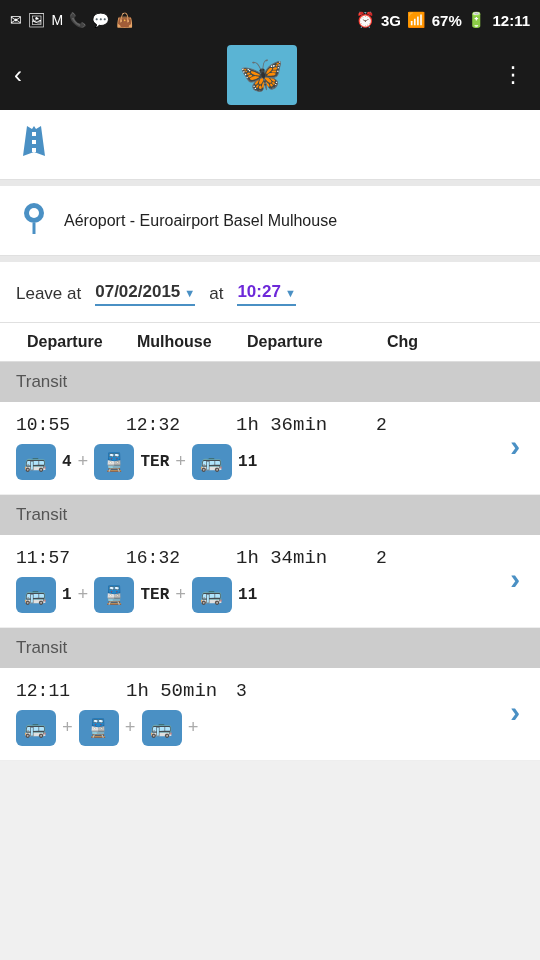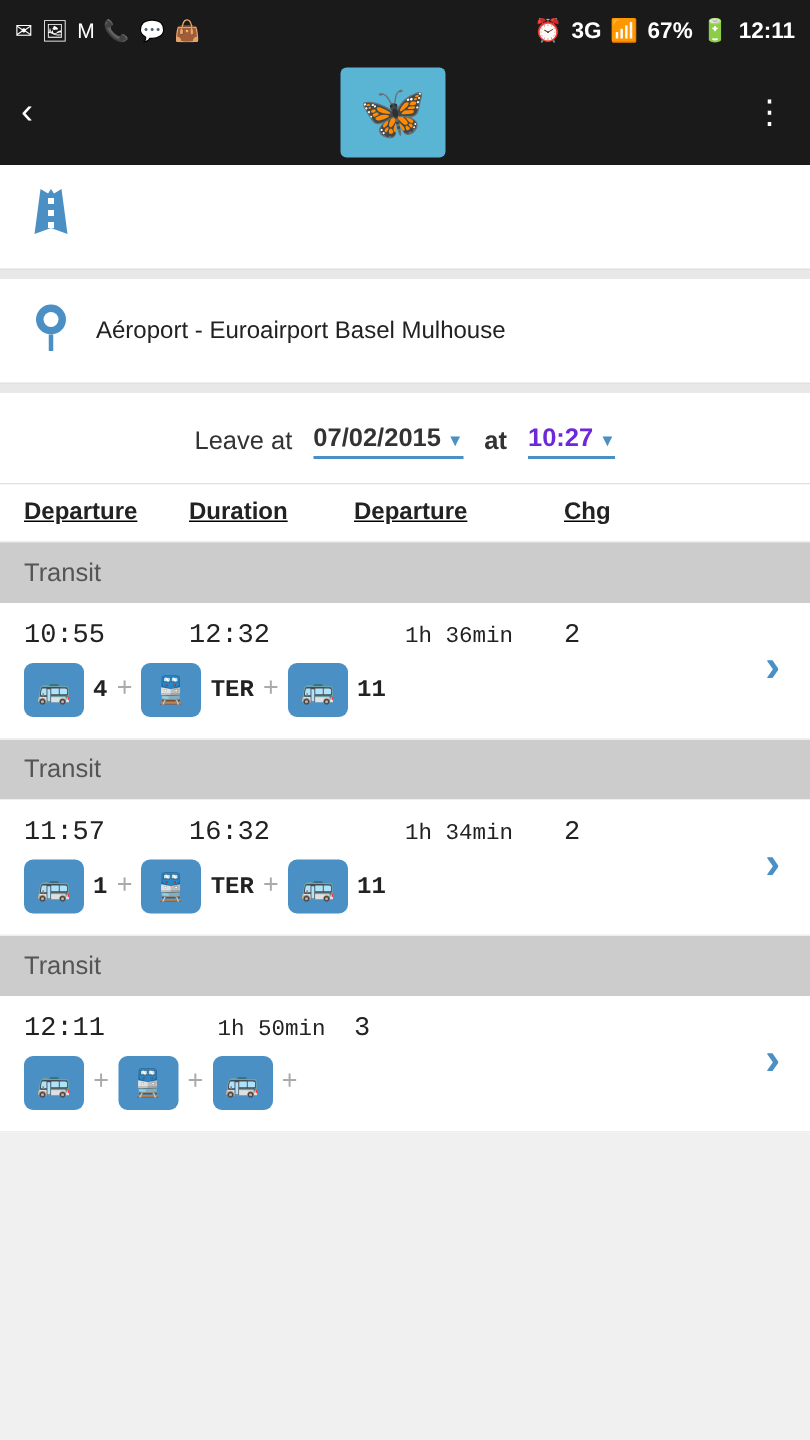--- a/index.html
+++ b/index.html
@@ -57,64 +57,63 @@
     .address-text .city { color: #888; font-weight: normal; }
 
     .divider-line { height: 6px; background: #e8e8e8; }
 
     
     .leave-section {
       background: white;
       padding: 20px 16px 16px;
       display: flex;
       align-items: center;
-      justify-content: center;
+      justify-content: flex-start;
       gap: 14px;
       border-bottom: 1px solid #e0e0e0;
     }
     .leave-label { font-size: 17px; color: #333; }
     .leave-date {
       font-size: 17px;
       font-weight: bold;
       color: #333;
       border-bottom: 2px solid #4a90c4;
       padding-bottom: 2px;
       cursor: pointer;
       position: relative;
     }
     .leave-date::after {
       content: '▼';
       font-size: 11px;
       color: #4a90c4;
       margin-left: 4px;
     }
-    .leave-at-text { font-size: 17px; color: #333; font-weight: bold; }
+    .leave-at-text { font-size: 17px; color: #333; }
     .leave-time {
       font-size: 17px;
       font-weight: bold;
       color: #6d28d9;
       border-bottom: 2px solid #4a90c4;
       padding-bottom: 2px;
       cursor: pointer;
     }
     .leave-time::after {
       content: '▼';
       font-size: 11px;
       color: #4a90c4;
       margin-left: 4px;
     }
 
     
     .table-header {
       display: grid;
       grid-template-columns: 110px 110px 140px 80px 60px;
-      padding: 10px 16px;
+      padding: 10px 27px;
       background: white;
       border-bottom: 1px solid #ddd;
-      text-decoration: underline;
     }
     .col-header {
       font-size: 16px;
       font-weight: bold;
       color: #222;
       text-align: left;
     }
 
     
     .transit-header {
@@ -135,21 +134,21 @@
       gap: 8px;
       position: relative;
       font-family: Liberation Mono, monospace;
     }
     .trip-times {
       display: grid;
       grid-template-columns: 110px 110px 140px 80px;
       align-items: center;
     }
     .trip-time { font-size: 18px; color: #222; font-weight: 500; }
-    .trip-duration { font-size: 15px; color: #222; text-align: center; }
+    .trip-duration { font-size: 19px; color: #222; }
     .trip-chg { font-size: 18px; color: #222; }
     .trip-icons {
       display: flex;
       align-items: center;
       gap: 6px;
       padding-left: 0;
     }
     .transport-icon {
       width: 40px;
       height: 36px;
@@ -237,21 +236,21 @@
 
 <div class="leave-section">
   <span class="leave-label">Leave at</span>
   <span class="leave-date">07/02/2015</span>
   <span class="leave-at-text">at</span>
   <span class="leave-time">10:27</span>
 </div>
 
 <div class="table-header">
   <span class="col-header">Departure</span>
-  <span class="col-header">Duration</span>
+  <span class="col-header">Mulhouse</span>
   <span class="col-header">Departure</span>
   <span class="col-header">Chg</span>
 </div>
 
 <div class="transit-header">
   <span class="transit-label">Transit</span>
 </div>
 <div class="trip-row">
   <div class="trip-times">
     <span class="trip-time">10:55</span>

